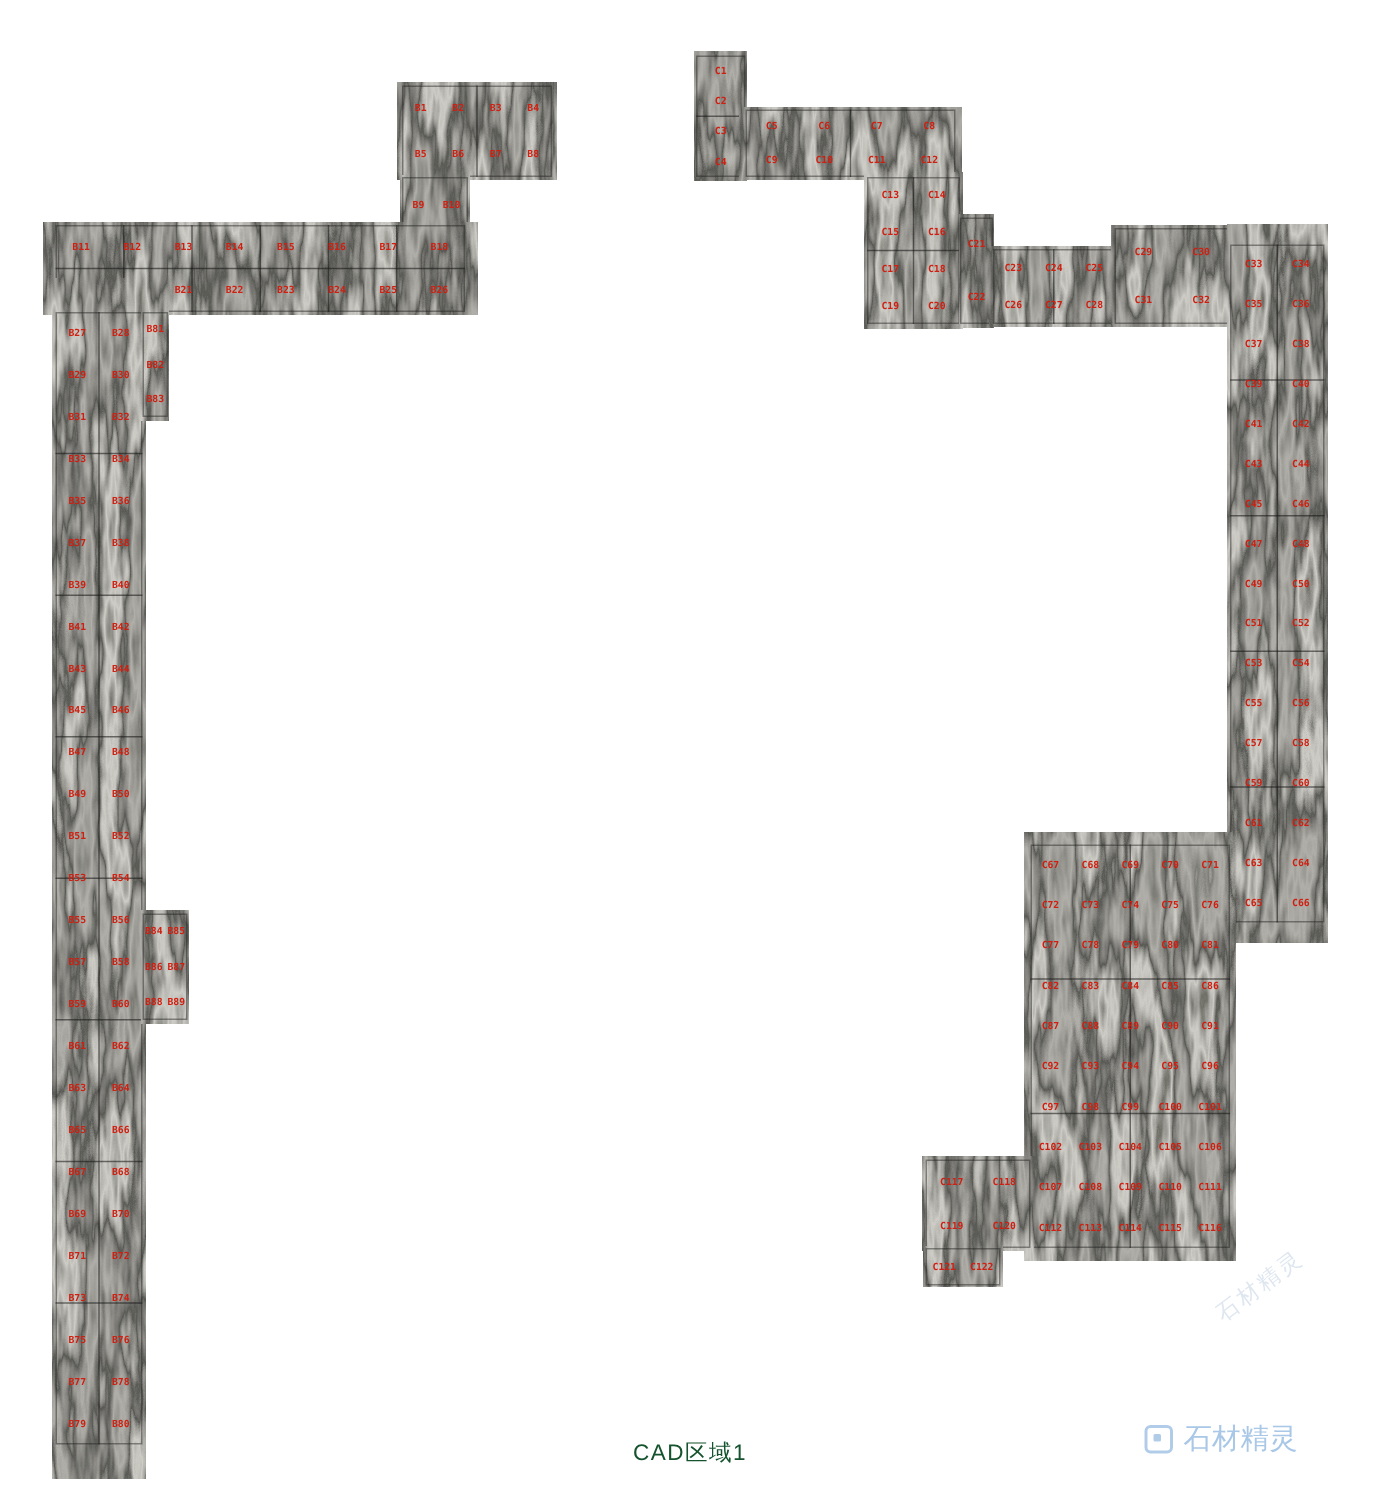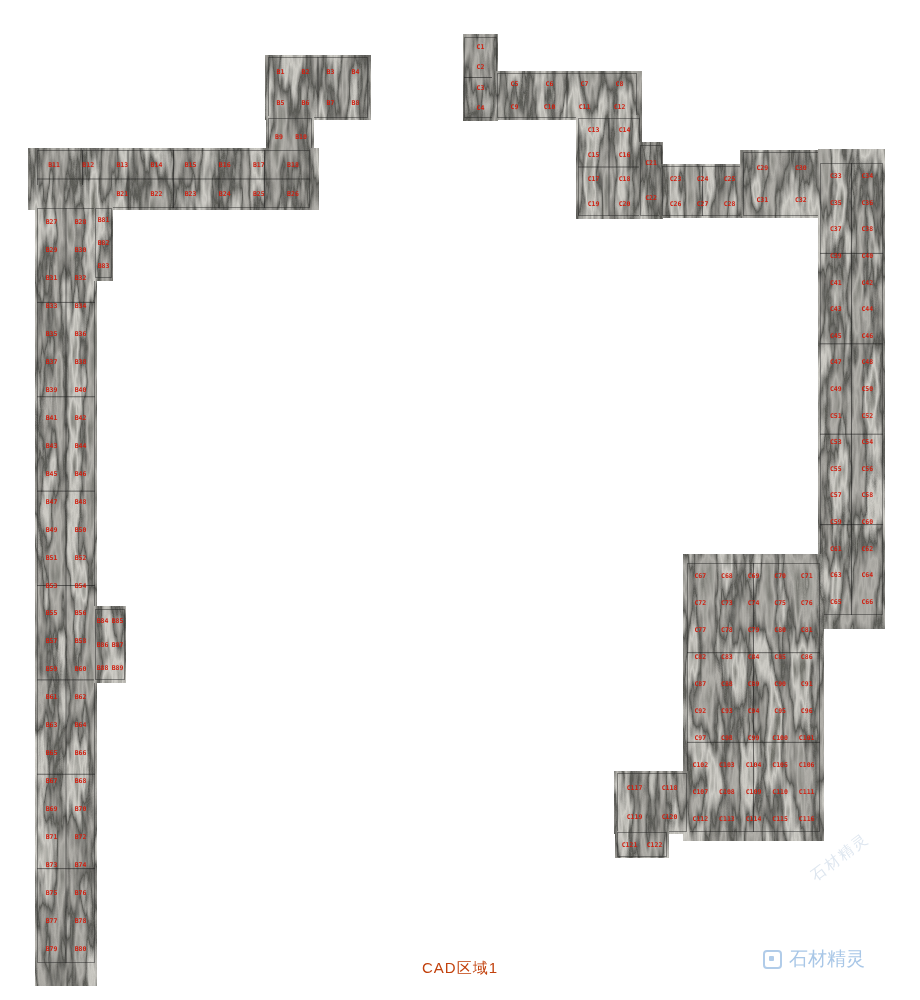--- a/index.html
+++ b/index.html
@@ -374,21 +374,21 @@
         </g>
         <g>
           <rect x="617" y="832" width="50" height="25" fill="#55534e" filter="url(#stoneF)"></rect>
           <rect x="617.5" y="832.5" width="49" height="24" fill="none" stroke="#20201e" opacity="0.45"></rect>
           <text x="629.5" y="846.5" text-anchor="middle" font-size="6.5" fill="#d01f10" class="tile-label">C121</text>
           <text x="654.5" y="846.5" text-anchor="middle" font-size="6.5" fill="#d01f10" class="tile-label">C122</text>
         </g>
       </g>
   </svg>
 
-  <div class="caption" style="color: #c2410c; text-align: center;">CAD区域1</div>
+  <div class="caption" style="color: #14532d; text-align: center;">CAD区域1</div>
 
   <div class="watermark-ghost" style="color: rgb(183, 201, 221);">石材精灵</div>
 
   <div class="watermark" style="color: rgb(169, 199, 231);">
     <span class="wm-icon">
         <span class="wm-icon-inner"></span>
       </span>
     <span class="wm-text">石材精灵</span>
   </div>
 

